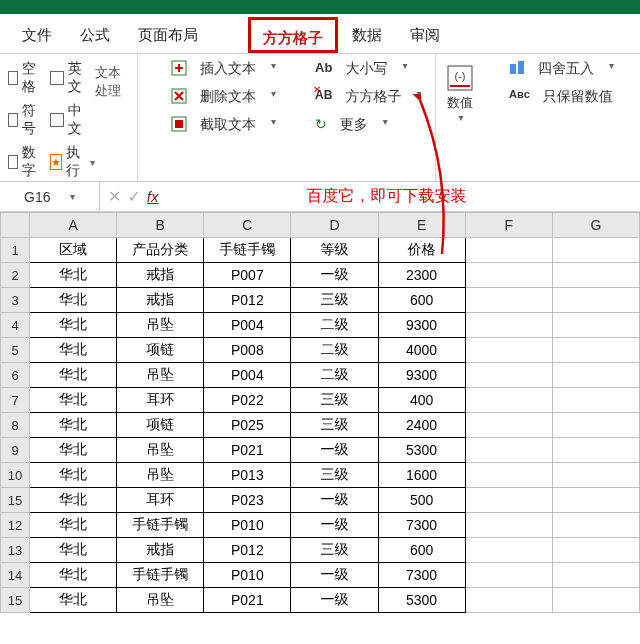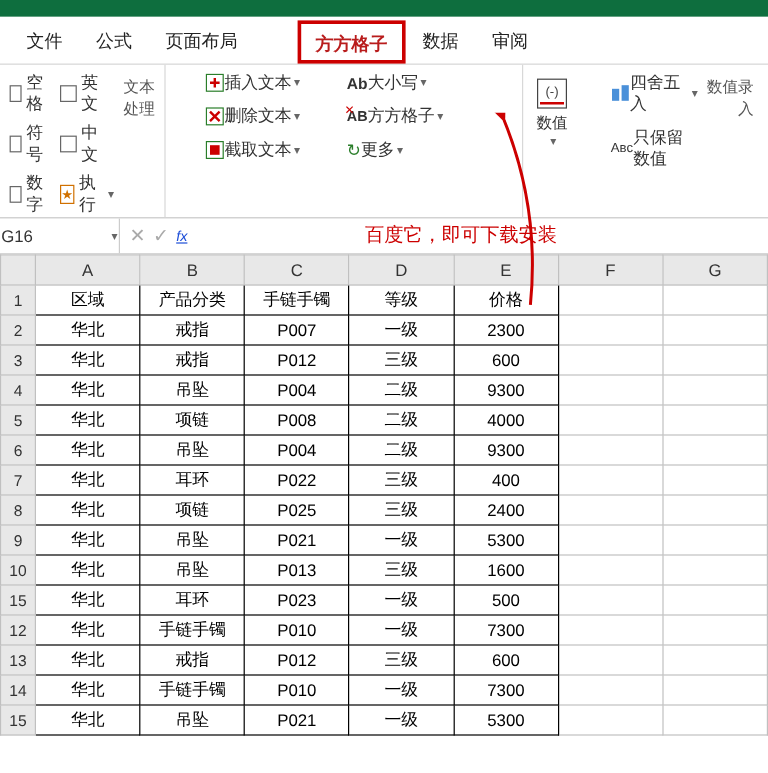--- a/index.html
+++ b/index.html
@@ -6,39 +6,39 @@
 body { background: #fff; width: 640px; height: 644px; overflow: hidden; }
 
 .title-bar { height: 14px; background: #0e6e3e; }
 
 .tabs { display: flex; align-items: flex-end; height: 40px; background: #fff; border-bottom: 1px solid #d0d0d0; padding-left: 8px; gap: 0; }
 .tab { padding: 0 14px; height: 36px; line-height: 36px; font-size: 15px; color: #222; cursor: pointer; }
 .tab.active { border: 3px solid #c00; font-weight: 700; padding: 0 12px; color: #b91c1c; position: relative; z-index: 2; margin-left: 36px; }
 
 .ribbon { display: flex; height: 128px; border-bottom: 1px solid #c8c8c8; background: #fff; position: relative; }
 .rgroup { border-right: 1px solid #d8d8d8; padding: 6px 8px 4px 8px; display: flex; flex-direction: row; justify-content: space-between; }
-.rgroup-label { text-align: right; font-size: 13px; color: #555; margin-top: 4px; }
+.rgroup-label { text-align: left; font-size: 13px; color: #555; margin-top: 4px; }
 .grp-stack { display: flex; flex-direction: column; gap: 6px; }
 .chk-row { display: flex; align-items: center; gap: 4px; font-size: 14px; color: #333; }
 .chk { width: 14px; height: 14px; border: 1px solid #666; display: inline-block; }
 .star-ico { width: 16px; height: 16px; border: 1px solid #d07000; display: inline-flex; align-items: center; justify-content: center; color: #d07000; font-size: 11px; }
 
-.ritem { display: flex; align-items: center; gap: 0; font-size: 14px; color: #333; padding-left: 25px; }
+.ritem { display: flex; gap: 13px; font-size: 14px; color: #333; padding-left: 25px; }
 .ritem svg { flex-shrink: 0; }
 .drop { font-size: 10px; color: #666; margin-left: 2px; }
 
 .big-btn { display: flex; flex-direction: column; align-items: center; gap: 2px; font-size: 13px; color: #333; padding: 4px 2px; }
 .big-btn .drop { margin-top: -2px; }
 
 .arrow-svg { position: absolute; left: 410px; top: 40px; pointer-events: none; z-index: 5; }
 
 .name-bar { display: flex; align-items: center; height: 30px; border-bottom: 1px solid #ccc; background: #fff; }
-.name-box { width: 100px; border-right: 1px solid #ccc; padding: 0 1px; font-size: 14px; color: #333; display: flex; align-items: center; justify-content: space-between; height: 100%; }
+.name-box { width: 100px; border-right: 1px solid #ccc; padding: 0 24px; font-size: 14px; color: #333; display: flex; align-items: center; justify-content: space-between; height: 100%; }
 .fx-area { display: flex; align-items: center; gap: 6px; padding: 0 8px; }
-.fx-ico { font-style: italic; font-size: 12px; color: #1d4ed8; text-decoration: underline; }
+.fx-ico { font-style: italic; font-size: 15px; color: #7f1d1d; text-decoration: underline; }
 .hint-text { color: #c00; font-size: 16px; margin-left: 140px; }
 
 .grid-wrap { position: relative; }
 table.sheet { border-collapse: collapse; width: 640px; }
 .sheet th, .sheet td { border: 1px solid #c0c0c0; height: 25px; font-size: 14px; text-align: center; padding: 0; }
 .sheet .colhdr { background: #e8e8e8; color: #333; font-weight: normal; width: 78px; }
 .sheet .rowhdr { background: #e8e8e8; color: #333; font-weight: normal; width: 26px; font-size: 13px; }
 .sheet .corner { background: #e8e8e8; width: 26px; }
 .sheet .data-area td { border: 1px solid #000; }
 .sheet .data-area td.blank { border: 1px solid #c0c0c0; }
@@ -156,26 +156,25 @@
       <div class="grp-stack" style="gap:10px">
         <div class="ritem">
           <svg width="16" height="16">
               <rect x="1" y="4" width="6" height="10" fill="#4a90d9"></rect>
               <rect x="9" y="1" width="6" height="13" fill="#4a90d9"></rect>
             </svg>
           <span>四舍五入</span>
             <span class="drop">▾</span>
         </div>
         <div class="ritem">
-          <span style="font-size:11px;font-weight:normal">Aʙᴄ</span>
+          <span style="font-size:11px;font-weight:bold">Aʙᴄ</span>
           <span>只保留数值</span>
         </div>
       </div>
     </div>
-    <div class="rgroup-label">数值录入</div>
   </div>
 
   <svg class="arrow-svg" width="60" height="170">
     <defs>
         <marker id="ah" markerWidth="8" markerHeight="8" refX="6" refY="3" orient="auto">
           <path d="M0,0 L7,3 L0,6 Z" fill="#c00"></path>
         </marker>
       </defs>
     <path d="M10,6 Q40,80 32,160" stroke="#c00" stroke-width="2.5" fill="none" marker-start="url(#ah)"></path>
   </svg>

